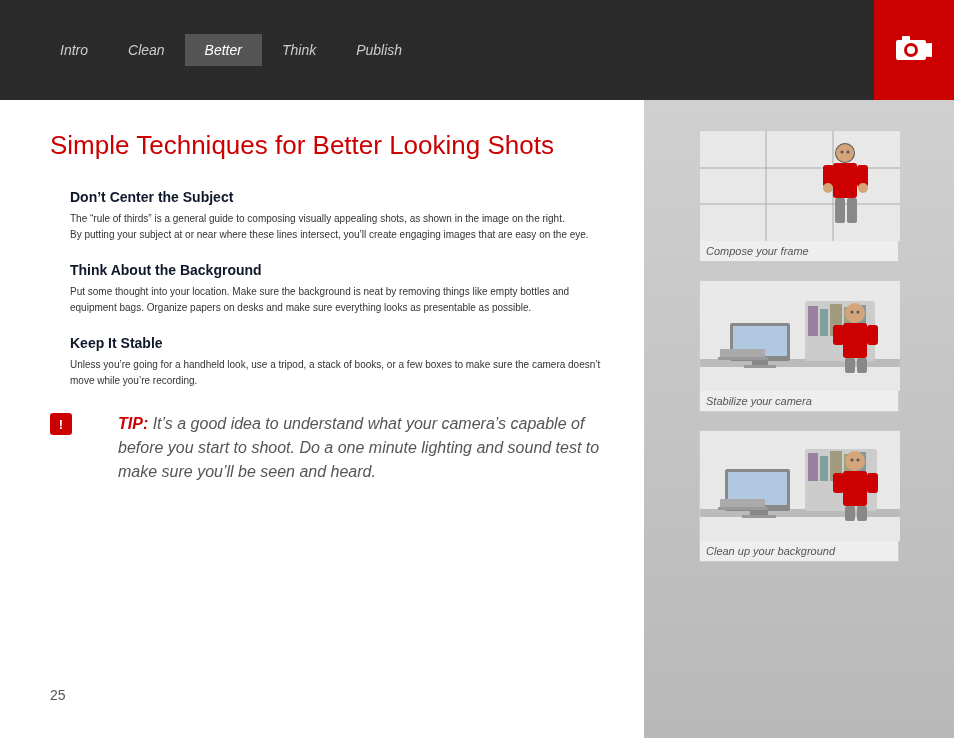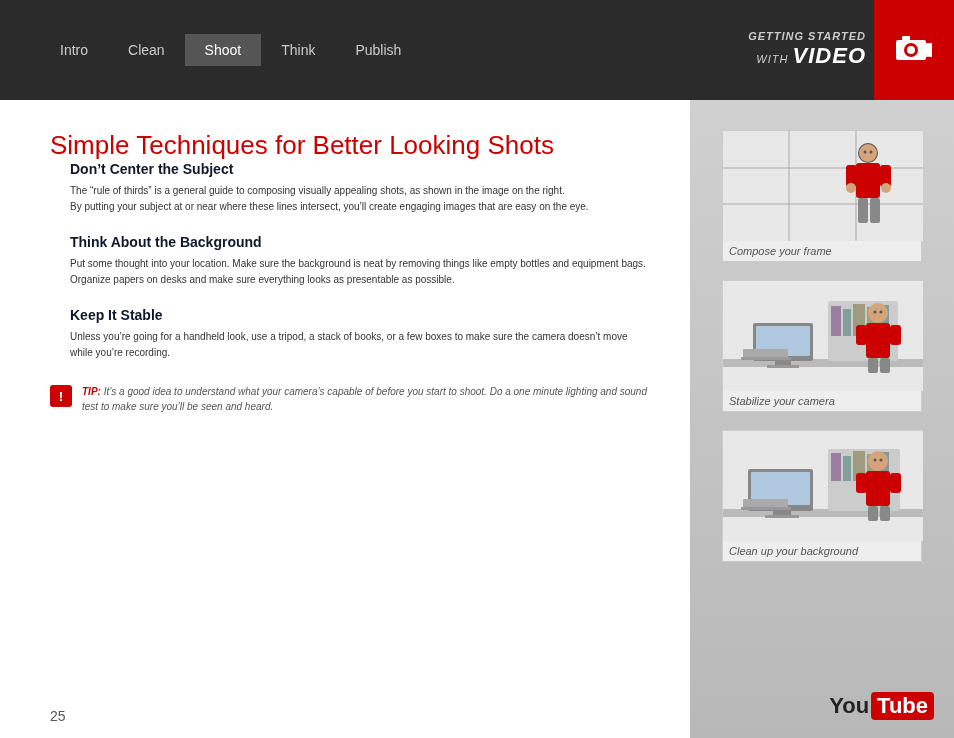--- a/index.html
+++ b/index.html
@@ -26,20 +26,21 @@
       gap: 0;
       flex: 1;
       padding-left: 40px;
     }
     .nav-item {
       color: #ccc;
       font-size: 14px;
       padding: 8px 20px;
       cursor: pointer;
       white-space: nowrap;
+      font-style: italic;
     }
     .nav-item.active {
       background: #555;
       color: #fff;
     }
 
     .header-logo {
       display: flex;
       align-items: center;
       margin-right: 0;
@@ -94,20 +95,21 @@
     .content-area {
       flex: 1;
       padding: 30px 40px 20px 50px;
       position: relative;
     }
 
     .page-title {
       color: #cc0000;
       font-size: 26px;
       font-weight: normal;
+      margin-bottom: 28px;
       line-height: 1.2;
     }
 
     .section {
       margin-bottom: 20px;
       padding-left: 20px;
     }
     .section-heading {
       font-weight: bold;
       font-size: 14px;
@@ -136,43 +138,44 @@
       width: 22px;
       height: 22px;
       border-radius: 3px;
       display: flex;
       align-items: center;
       justify-content: center;
       flex-shrink: 0;
       margin-top: 1px;
     }
     .tip-text {
-      font-size: 10px;
+      font-size: 16px;
       color: #555;
       font-style: italic;
       line-height: 1.5;
+      margin-left: 36px;
     }
     .tip-text .tip-label {
       font-weight: bold;
       color: #cc0000;
       font-style: italic;
     }
 
     
     .page-number {
       position: absolute;
-      bottom: 14px;
+      bottom: 35px;
       left: 50px;
       font-size: 14px;
       color: #555;
     }
 
     
     .sidebar {
-      width: 264px;
+      width: 310px;
       background: linear-gradient(to bottom, #d0d0d0 0%, #b8b8b8 100%);
       padding: 30px 20px 20px 20px;
       display: flex;
       flex-direction: column;
       align-items: center;
       gap: 18px;
       position: relative;
     }
 
     .illustration-card {
@@ -226,32 +229,25 @@
       border-radius: 4px;
     }
   </style>
 </head>
 <body>
 
 <div class="header">
   <div class="nav-items">
     <div class="nav-item">Intro</div>
     <div class="nav-item">Clean</div>
-    <div class="nav-item active">Shoot</div>
+    <div class="nav-item active">Better</div>
     <div class="nav-item">Think</div>
     <div class="nav-item">Publish</div>
   </div>
   <div class="header-logo">
-    <div class="header-text">
-      <div class="getting">GETTING STARTED</div>
-      <div class="with-video">
-        <span>WITH</span>
-        <span class="video-big">VIDEO</span>
-      </div>
-    </div>
     <div class="header-icon-box">
       <svg class="camera-icon-svg" viewBox="0 0 44 44" fill="none" xmlns="http://www.w3.org/2000/svg">
         <rect x="4" y="12" width="30" height="20" rx="2" fill="white"></rect>
         <circle cx="19" cy="22" r="7" fill="#cc0000"></circle>
         <circle cx="19" cy="22" r="4" fill="white"></circle>
         <rect x="28" y="15" width="12" height="14" rx="1" fill="white" opacity="0.8"></rect>
         <polygon points="28,18 40,15 40,29 28,26" fill="white"></polygon>
         <rect x="10" y="8" width="8" height="5" rx="1" fill="white"></rect>
       </svg>
     </div>
@@ -386,19 +382,15 @@
           <rect x="143" y="40" width="24" height="35" rx="3" fill="#cc0000"></rect>
           <rect x="133" y="42" width="11" height="20" rx="3" fill="#cc0000"></rect>
           <rect x="167" y="42" width="11" height="20" rx="3" fill="#cc0000"></rect>
           <rect x="145" y="75" width="10" height="15" rx="2" fill="#888"></rect>
           <rect x="157" y="75" width="10" height="15" rx="2" fill="#888"></rect>
         </svg>
       </div>
       <div class="illustration-caption">Clean up your background</div>
     </div>
 
-    <div class="youtube-logo">
-      <span class="yt-you">You</span>
-      <span class="yt-tube">Tube</span>
-    </div>
   </div>
 
 </div>
 
 </body></html>

